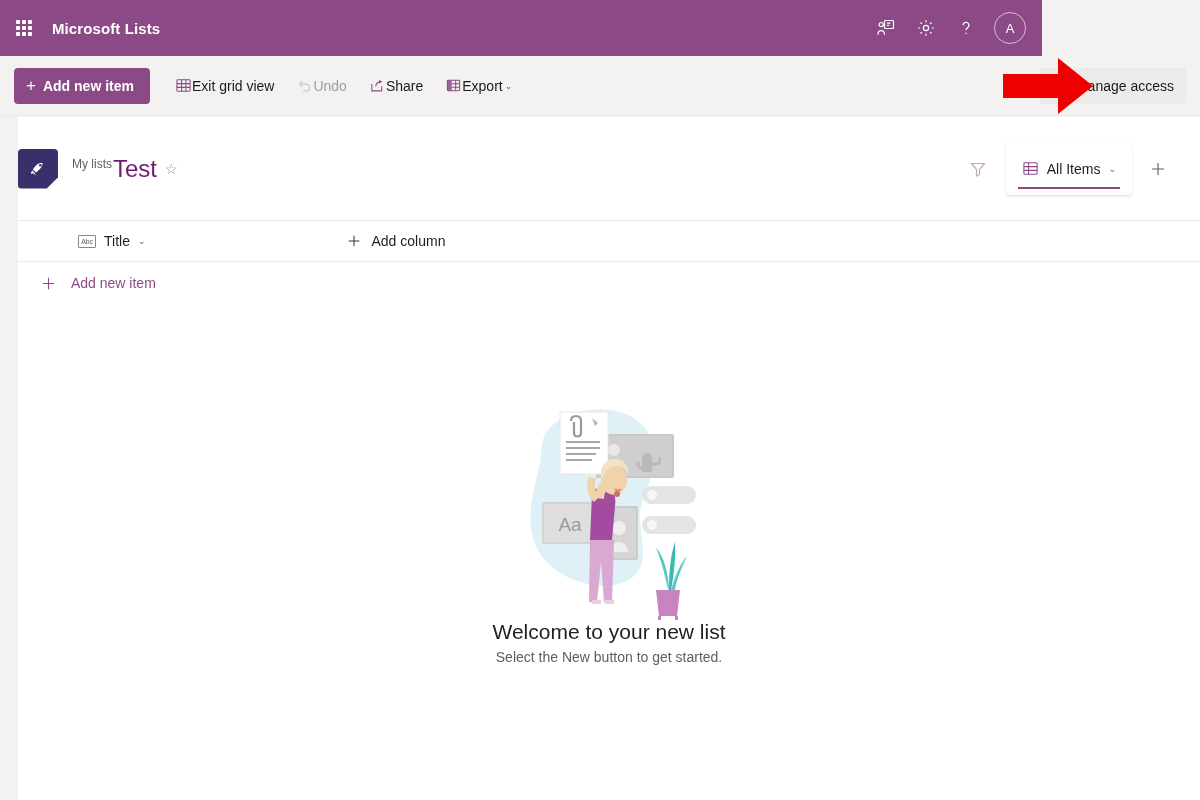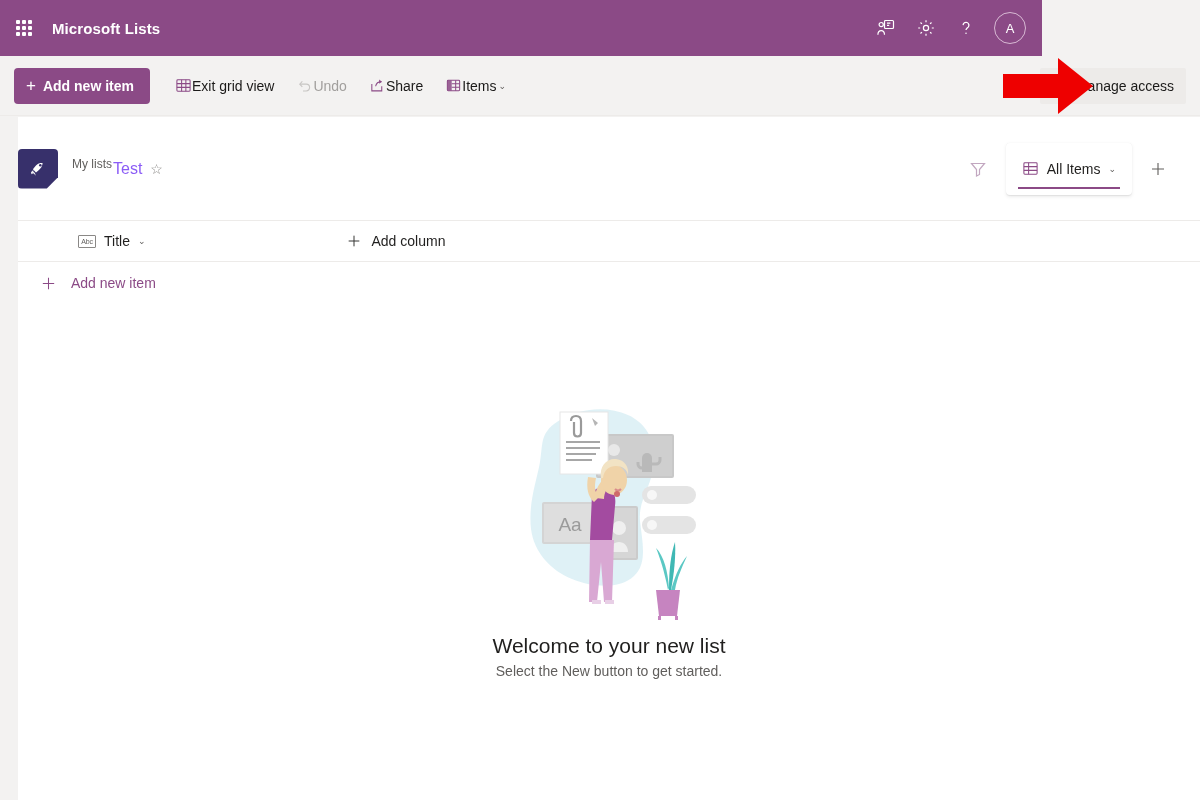--- a/index.html
+++ b/index.html
@@ -79,21 +79,21 @@
   .list-id { display: flex; align-items: center; gap: 14px; padding-left: 0; }
   .rocket-tile {
     width: 40px; height: 40px; background: #37306b; position: relative;
     border-radius: 4px 4px 4px 4px;
     clip-path: polygon(0 0, 100% 0, 100% 72%, 72% 100%, 0 100%);
     display: flex; align-items: center; justify-content: center;
   }
   .breadcrumb-text { display: flex; flex-direction: row; gap: 1px; }
   .crumb { font-size: 12px; color: #605e5c; cursor: pointer; line-height: 16px; }
   .title-row { display: flex; align-items: center; gap: 8px; }
-  .list-title { font-size: 16px; color: #8b5cf6; font-weight: 400; line-height: 26px; }
+  .list-title { font-size: 24px; color: #701a75; font-weight: 400; line-height: 26px; }
   .star { color: #8a8886; font-size: 14px; cursor: pointer; line-height: 1; }
   .view-controls { margin-left: auto; display: flex; align-items: center; gap: 0; }
   .filter-btn { width: 40px; height: 40px; display: flex; align-items: center; justify-content: center; cursor: pointer; }
   .view-pill {
     position: relative; height: 52px; background: #ffffff; border-radius: 4px;
     display: flex; align-items: center; gap: 8px; padding: 0 16px;
     font-size: 14px; color: #201f1e; cursor: pointer;
     box-shadow: 0 1.6px 3.6px rgba(0,0,0,.08), 0 .3px .9px rgba(0,0,0,.06);
     margin-left: 8px;
   }
@@ -121,21 +121,21 @@
     position: absolute; left: 0; top: 145px; width: 1182px; height: 42px;
     display: flex; align-items: center; gap: 14px; padding-left: 22px;
     font-size: 14px; color: #8b4a86; cursor: pointer;
   }
 
   
   .empty-state {
     position: absolute; left: 0; top: 273px; width: 1182px;
     display: flex; flex-direction: column; align-items: center;
   }
-  .empty-title { font-size: 21px; color: #201f1e; font-weight: 400; margin-top: 14px; }
+  .empty-title { font-size: 21px; color: #201f1e; font-weight: 400; margin-top: 0; }
   .empty-sub { font-size: 14px; color: #605e5c; margin-top: 5px; }
 
   .plus-glyph { font-size: 17px; font-weight: 300; line-height: 1; }
 </style>
 </head>
 <body>
 
 <div id="app">
 
   <div class="suite-header">
@@ -211,21 +211,21 @@
       </svg>
       <span>Share</span>
     </div>
 
     <div class="cmd-item">
       <svg width="17" height="17" viewBox="0 0 18 18" fill="none" stroke="#8b4a86" stroke-width="1.1">
         <rect x="2.5" y="3.5" width="13" height="11" rx="1"></rect>
         <rect x="2.5" y="3.5" width="4.6" height="11" fill="#8b4a86" stroke="none" opacity=".85"></rect>
         <path d="M7.1 7.2h8.4M7.1 10.9h8.4M11.3 3.5v11"></path>
       </svg>
-      <span>Items</span>
+      <span>Export</span>
       <span class="chev">⌄</span>
     </div>
 
     <div class="cmd-spacer"></div>
 
     <div class="manage-access">
       <svg width="16" height="16" viewBox="0 0 18 18" fill="none" stroke="#605e5c" stroke-width="1.2">
         <circle cx="9" cy="5.7" r="2.9"></circle>
         <path d="M3.6 15.4c0-3 2.4-5.2 5.4-5.2s5.4 2.2 5.4 5.2"></path>
       </svg>

